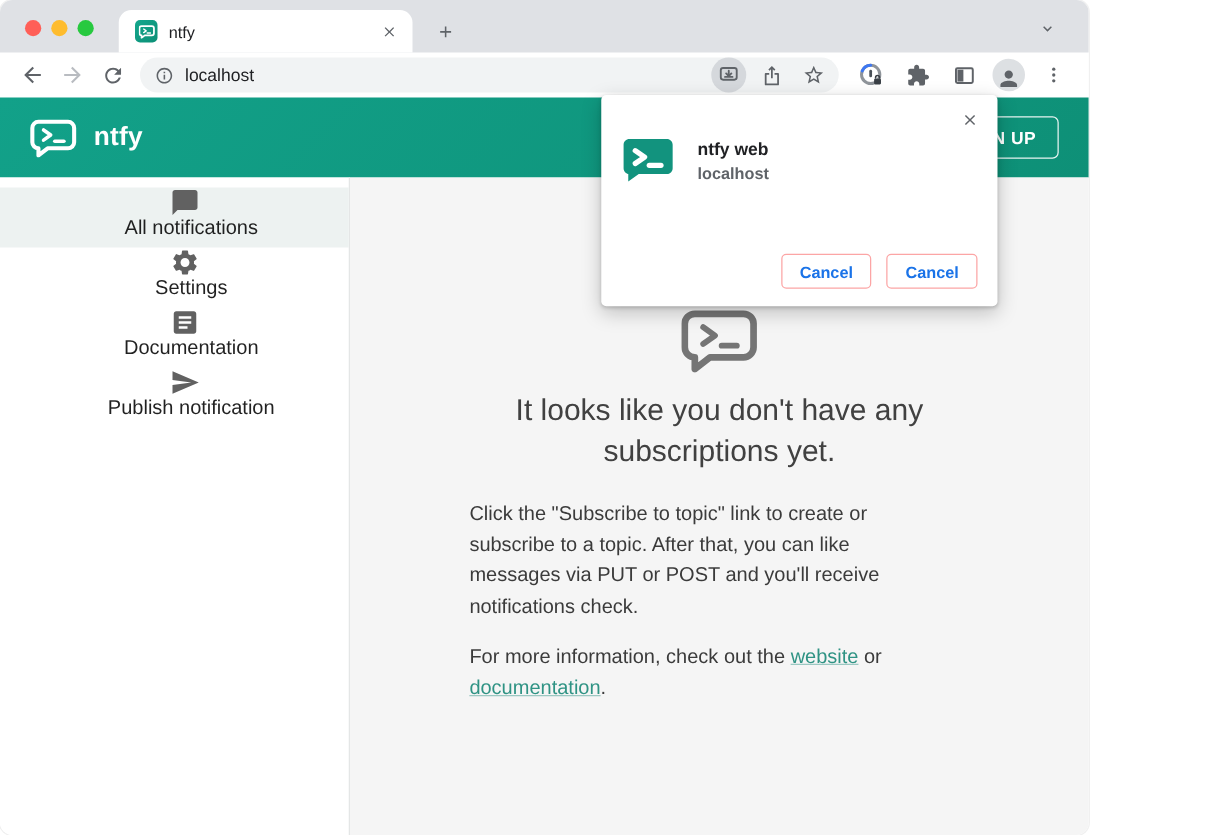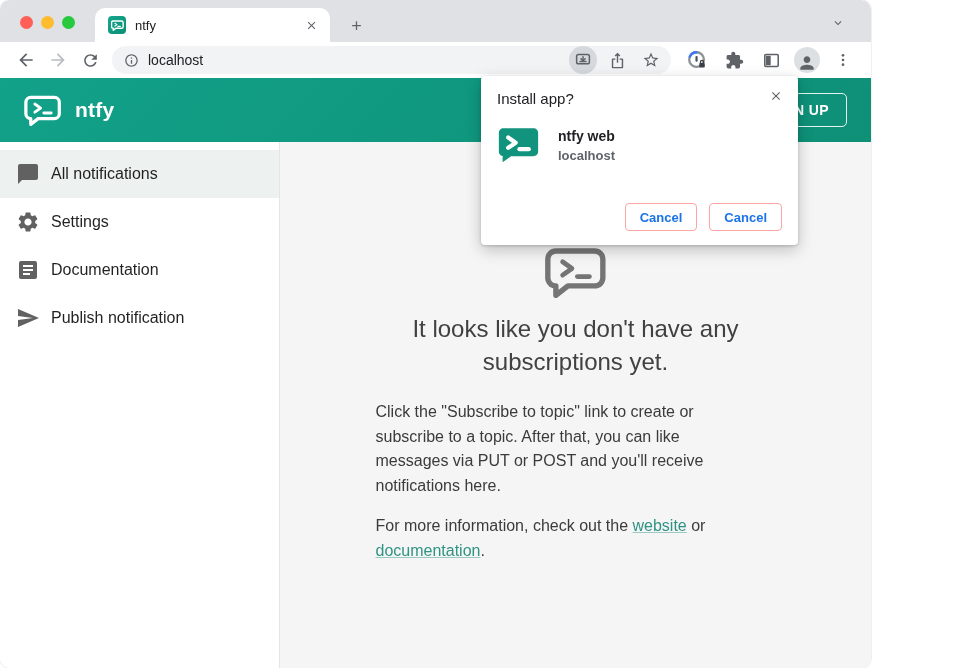--- a/index.html
+++ b/index.html
@@ -36,21 +36,21 @@
   
   .app-header { height:64px; background:linear-gradient(135deg,#12a189,#0e9077); display:flex; align-items:center; padding:0 24px; }
   .brand { margin-left:13px; color:#fff; font-size:21px; font-weight:bold; letter-spacing:0.2px; }
   .header-actions { margin-left:auto; display:flex; align-items:center; }
   .signin { color:#fff; font-size:14px; font-weight:bold; letter-spacing:0.4px; padding:8px 6px; }
   .signup { margin-left:12px; color:#fff; font-size:14px; font-weight:bold; letter-spacing:0.4px; border:1.5px solid rgba(255,255,255,0.9); border-radius:5px; padding:8px 17px; background:transparent; }
 
   
   .app-body { display:flex; height:526px; }
   .sidebar { width:280px; background:#fff; border-right:1px solid #e4e6e6; padding-top:8px; flex:0 0 auto; }
-  .side-item { height:48px; display:flex; align-items:center; padding-left:16px; cursor:pointer; }
+  .side-item { height:48px; display:flex; align-items:center; padding-left:16px; cursor:pointer;flex-direction:column; }
   .side-item .s-icon { width:24px; height:24px; flex:0 0 auto; }
   .side-item .s-label { margin-left:11px; font-size:16px; color:rgba(0,0,0,0.87); }
   .side-item.selected { background:#edf2f1; }
 
   .main { flex:1; background:#f5f5f5; display:flex; flex-direction:column; align-items:center; padding-top:105px; }
   .empty-heading { margin-top:14px; text-align:center; font-size:24px; line-height:33px; color:#414141; }
   .empty-paras { width:400px; margin-top:22px; text-align:left; font-size:16px; line-height:24.5px; color:#3b3b3b; }
   .para2 { margin-top:16px; }
   .tlink { color:#2f9384; text-decoration:underline; text-decoration-color:rgba(47,147,132,0.45); cursor:pointer; }
 
@@ -246,28 +246,27 @@
           </svg>
       </span>
       <div class="empty-heading">
         <div>It looks like you don't have any</div>
         <div>subscriptions yet.</div>
       </div>
       <div class="empty-paras">
         <div>Click the "Subscribe to topic" link to create or</div>
         <div>subscribe to a topic. After that, you can like</div>
         <div>messages via PUT or POST and you'll receive</div>
-        <div>notifications here.</div>
+        <div>notifications check.</div>
         <div class="para2"><span>For more information, check out the </span><a class="tlink">website</a><span> or</span><br><a class="tlink">documentation</a><span>.</span></div>
       </div>
     </div>
   </div>
 
   <div class="dialog">
-    <div class="dialog-title">Install app?</div>
     <span class="dialog-close">
       <svg width="14" height="14" viewBox="0 0 24 24">
           <path d="M19 6.41L17.59 5 12 10.59 6.41 5 5 6.41 10.59 12 5 17.59 6.41 19 12 13.41 17.59 19 19 17.59 13.41 12z" fill="#5f6368"></path>
         </svg>
     </span>
     <div class="dialog-app">
       <span style="display:flex">
         <svg width="43" height="38" viewBox="0 0 46 40">
             <path d="M7 2h32c2.8 0 5 2.2 5 5v20c0 2.8-2.2 5-5 5H15l-9 6.5V32h1c-2.8 0-5-2.2-5-5V7c0-2.8 2.2-5 5-5z" fill="#12937e"></path>
             <polyline points="12 12 20 17.5 12 23" fill="none" stroke="#fff" stroke-width="4.5" stroke-linecap="round" stroke-linejoin="round"></polyline>

